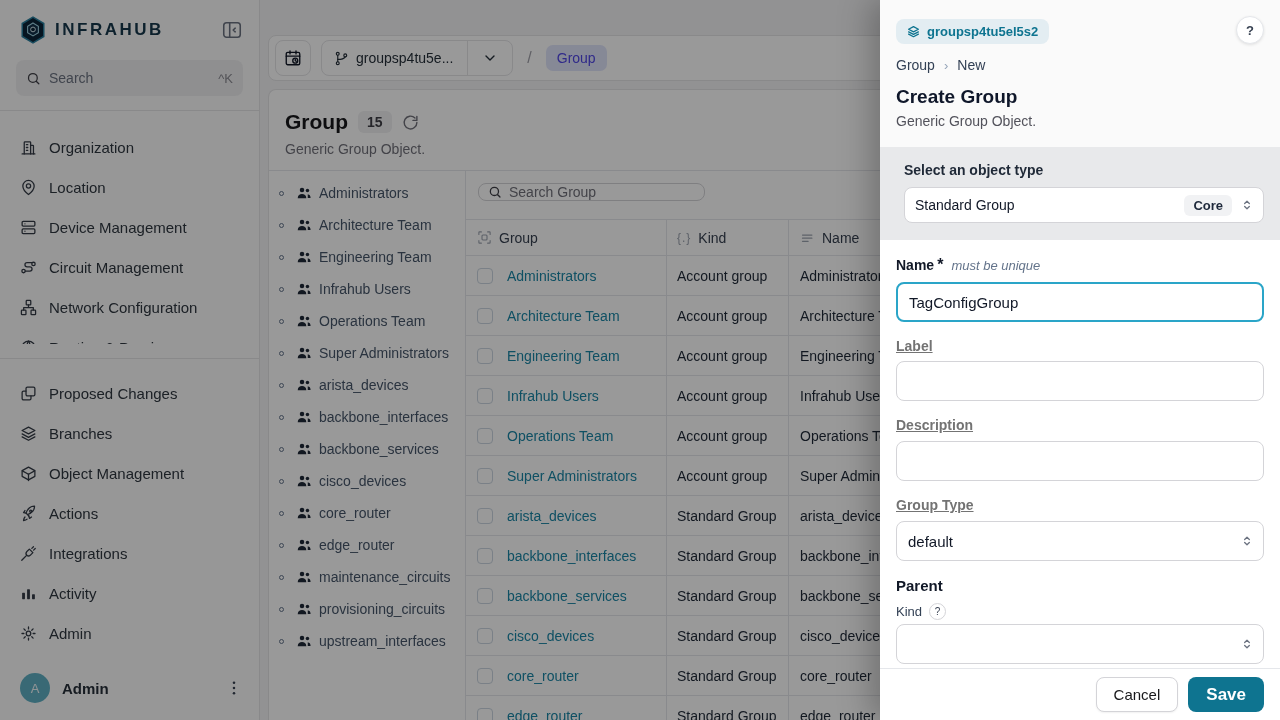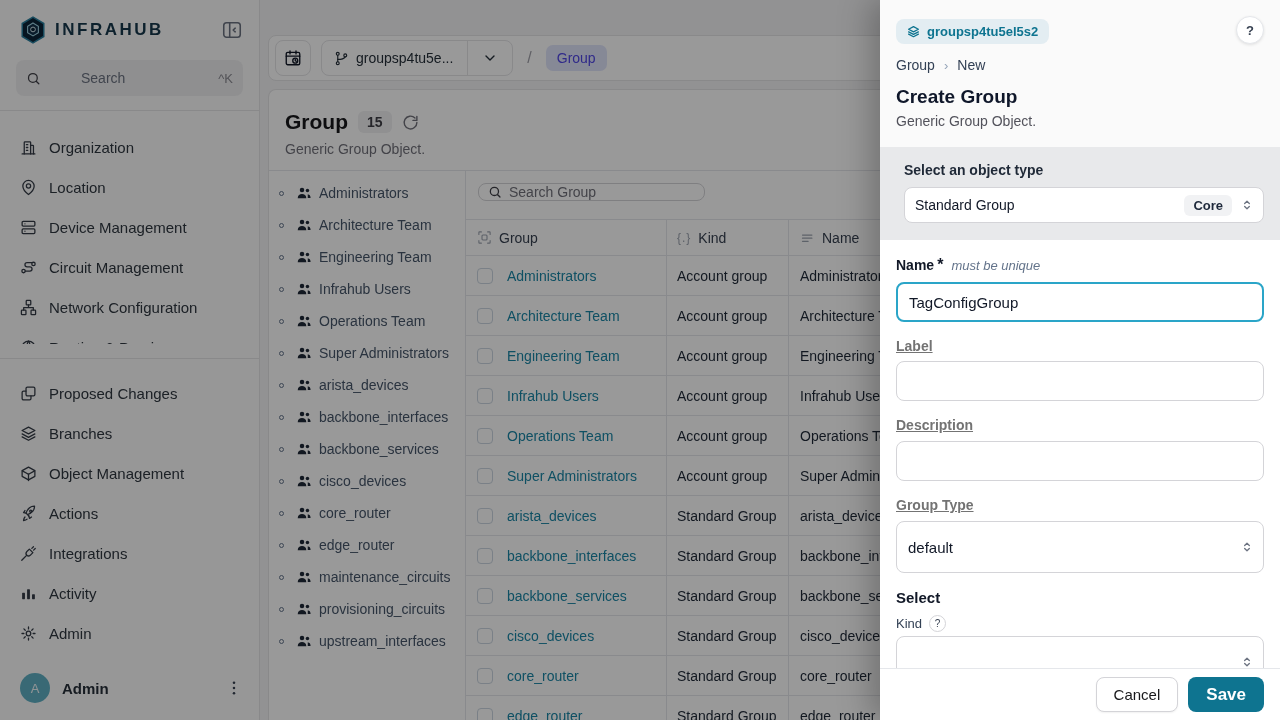--- a/index.html
+++ b/index.html
@@ -8,21 +8,21 @@
 
   
   .sidebar { position:absolute; left:0; top:0; bottom:0; width:260px; background:#fcfcfc;
              border-right:1px solid #e4e4e7; display:flex; flex-direction:column; }
   .logo-row { display:flex; align-items:center; padding:16px 16px 14px 20px; }
   .logo-hex { width:26px; height:28px; flex:0 0 auto; }
   .logo-text { font-size:17px; font-weight:700; letter-spacing:2.5px; color:#16384c; margin-left:9px; flex:1; }
   .collapse-btn { width:22px; height:22px; color:#6b7280; cursor:pointer; }
   .search-box { margin:2px 16px 0 16px; height:36px; background:#efeff1; border-radius:8px;
                 display:flex; align-items:center; gap:8px; padding:0 10px; cursor:pointer; }
-  .search-box .ph { font-size:14px; color:#6b7280; flex:1;margin-left:32px; }
+  .search-box .ph { font-size:14px; color:#6b7280; flex:1; }
   .search-box .kbd { font-size:13px; color:#8b8b93; }
   .side-div { border-top:1px solid #e4e4e7; margin:14px 0 0 0; }
   .nav-scroll { height:233px; overflow:hidden; padding-top:16px; }
   .nav-fixed { padding-top:14px; }
   .nav-item { height:40px; display:flex; align-items:center; gap:12px; padding:0 16px 0 20px;
               font-size:15px; color:#2f3740; cursor:pointer; }
   .nav-item svg { width:17px; height:17px; flex:0 0 auto; color:#343b46; }
   .nav-item span { white-space:nowrap; }
   .user-row { margin-top:auto; display:flex; align-items:center; gap:12px; padding:0 16px 0 20px; height:40px; margin-bottom:12px; }
   .avatar { width:30px; height:30px; border-radius:50%; background:#5fb0c4; color:#f1f7f9;
@@ -111,21 +111,21 @@
   .d-form { flex:1; background:#fff; padding:16px; min-height:0; }
   .f-label-row { display:flex; align-items:baseline; }
   .f-label { font-size:14px; font-weight:700; color:#111827; }
   .f-label-md { font-size:14px; font-weight:600; color:#737373;text-decoration:underline; }
   .f-req { color:#111827; margin-left:3px; font-weight:700; }
   .f-hint { font-size:13px; font-style:italic; color:#64748b; margin-left:8px; }
   .f-input { width:100%; height:40px; border:1px solid #d4d4d8; border-radius:8px; padding:0 11px;
              font-size:15px; color:#111827; outline:none; background:#fff; font-family:"Liberation Sans",sans-serif; }
   .f-input.focused { border:2px solid #2aa5c8; }
   .mt16 { margin-top:16px; } .mt8 { margin-top:8px; } .mt7 { margin-top:7px; } .mt4 { margin-top:4px; }
-  .f-select { width:100%; height:52px; border:1px solid #d4d4d8; border-radius:8px; background:#fff;
+  .f-select { width:100%; height:40px; border:1px solid #d4d4d8; border-radius:8px; background:#fff;
               display:flex; align-items:center; padding:0 9px 0 11px; cursor:pointer; }
   .f-select .val { flex:1; font-size:15px; color:#111827; }
   .parent-label { font-size:15px; font-weight:700; color:#111827; }
   .kind-row { display:flex; align-items:center; gap:7px; margin-top:9px; }
   .kind-label { font-size:13px; color:#334155; }
   .q-circle { width:17px; height:17px; border-radius:50%; border:1px solid #d4d4d8; background:#fff;
               display:flex; align-items:center; justify-content:center; font-size:10px; color:#374151; cursor:pointer; }
   .d-footer { flex:0 0 auto; height:52px; border-top:1px solid #e5e7eb; display:flex; align-items:center;
               justify-content:flex-end; gap:10px; padding:0 16px; background:#fff; }
   .btn-cancel { height:35px; padding:0 17px; background:#fff; border:1px solid #d4d4d8; border-radius:8px;
@@ -696,21 +696,21 @@
 
     <div class="f-label-md mt16">Group Type</div>
     <div class="f-select mt8">
       <span class="val">default</span>
       <svg class="dbl-chev" viewBox="0 0 24 24" fill="none" stroke="currentColor" stroke-width="2.2" stroke-linecap="round" stroke-linejoin="round">
           <path d="m8 9.5 4-4 4 4"></path>
           <path d="m8 14.5 4 4 4-4"></path>
         </svg>
     </div>
 
-    <div class="parent-label mt16">Select</div>
+    <div class="parent-label mt16">Parent</div>
     <div class="kind-row">
       <span class="kind-label">Kind</span>
       <span class="q-circle">?</span>
     </div>
     <div class="f-select mt4">
       <span class="val"></span>
       <svg class="dbl-chev" viewBox="0 0 24 24" fill="none" stroke="currentColor" stroke-width="2.2" stroke-linecap="round" stroke-linejoin="round">
           <path d="m8 9.5 4-4 4 4"></path>
           <path d="m8 14.5 4 4 4-4"></path>
         </svg>

